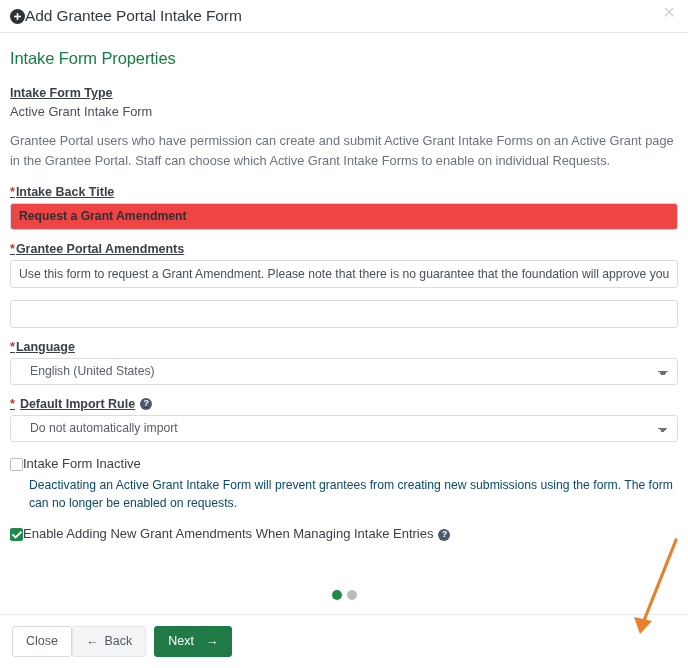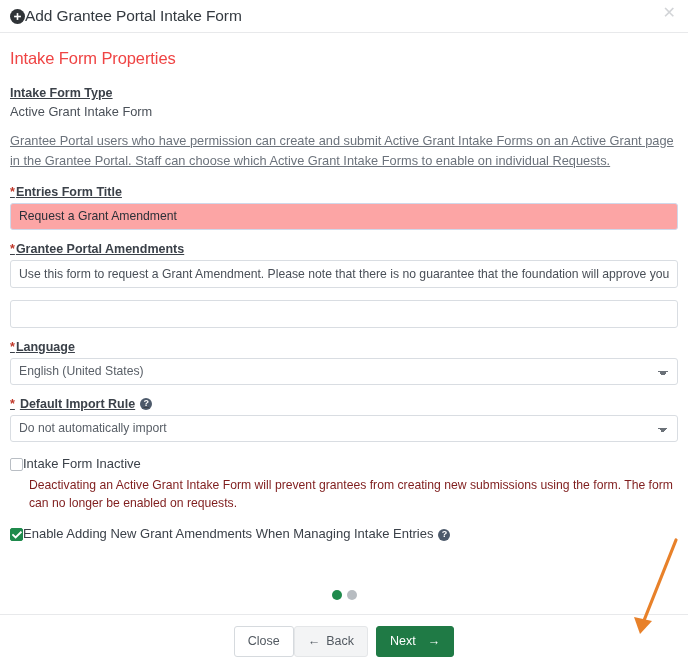--- a/index.html
+++ b/index.html
@@ -62,21 +62,21 @@
 
   
   .modal-body {
     padding: 16px 10px 0 10px;
     height: 581px;
     position: relative;
   }
 
   .section-title {
     font-size: 16.5px;
-    color: #ef4444;
+    color: #15803d;
     margin: 0 0 18px 0;
     font-weight: 400;
     letter-spacing: -0.1px;
   }
 
   .field-label {
     font-size: 12.5px;
     font-weight: bold;
     color: #3b4149;
     margin-bottom: 4px;
@@ -97,53 +97,52 @@
     color: #4a5058;
     margin-bottom: 10px;
   }
 
   .helper-paragraph {
     font-size: 12.8px;
     color: #6c737c;
     line-height: 1.55;
     margin: 12px 0 14px 0;
     max-width: 672px;
-    text-decoration: underline;
   }
 
   .form-group { margin-bottom: 12px; }
 
   .text-input {
     width: 100%;
     height: 27px;
     border: 1px solid #d9dde2;
     border-radius: 3px;
     padding: 0 8px;
     font-size: 12.2px;
     font-family: "Liberation Sans", sans-serif;
     color: #4a5058;
     background: #ffffff;
     outline: none;
   }
   .text-input.highlighted {
-    background: #fca5a5;
+    background: #ef4444;
     border-color: #cfd8ea;
     color: #2c3038;
-    font-weight: normal;
+    font-weight: bold;
   }
   .text-input.tall {
     height: 28px;
   }
 
   .select-input {
     width: 100%;
     height: 27px;
     border: 1px solid #d9dde2;
     border-radius: 3px;
-    padding: 0 8px;
+    padding: 0 19px;
     font-size: 12.2px;
     font-family: "Liberation Sans", sans-serif;
     color: #5a6068;
     background: #ffffff;
     outline: none;
     appearance: none;
     -webkit-appearance: none;
     background-image: linear-gradient(45deg, transparent 50%, #6b7178 50%),
                       linear-gradient(135deg, #6b7178 50%, transparent 50%);
     background-position: calc(100% - 14px) 12px, calc(100% - 9px) 12px;
@@ -200,21 +199,21 @@
   .cb.checked svg { display: block; }
   .cb-label {
     font-size: 13px;
     color: #3b4149;
     display: flex;
     align-items: center;
     line-height: 1.3;
   }
   .cb-help-text {
     font-size: 12.2px;
-    color: #7f1d1d;
+    color: #0c4a6e;
     line-height: 1.5;
     margin: 3px 0 0 19px;
     max-width: 660px;
   }
 
   
   .pager-dots {
     position: absolute;
     left: 0;
     right: 0;
@@ -231,21 +230,21 @@
   }
   .dot.active { background: #1f8a4c; }
   .dot.inactive { background: #b7bcc1; }
 
   
   .modal-footer {
     height: 54px;
     border-top: 1px solid #e8e9eb;
     display: flex;
     align-items: center;
-    justify-content: center;
+    justify-content: flex-start;
     padding: 0 12px 0 12px;
     background: #ffffff;
   }
   .footer-right {
     display: flex;
     align-items: center;
     gap: 8px;
   }
   .btn {
     font-family: "Liberation Sans", sans-serif;
@@ -312,21 +311,21 @@
   <div class="field-label">
     <span>Intake Form Type</span>
   </div>
   <div class="static-value">Active Grant Intake Form</div>
 
   <p class="helper-paragraph">Grantee Portal users who have permission can create and submit Active Grant Intake Forms on an Active Grant page in the Grantee Portal. Staff can choose which Active Grant Intake Forms to enable on individual Requests.</p>
 
   <div class="form-group">
     <div class="field-label">
       <span class="req-star">*</span>
-      <span>Entries Form Title</span>
+      <span>Intake Back Title</span>
     </div>
     <input class="text-input highlighted" type="text" value="Request a Grant Amendment" style="">
   </div>
 
   <div class="form-group">
     <div class="field-label">
       <span class="req-star">*</span>
       <span>Grantee Portal Amendments</span>
     </div>
     <input class="text-input tall" type="text" value="Use this form to request a Grant Amendment. Please note that there is no guarantee that the foundation will approve your requ" style="">

